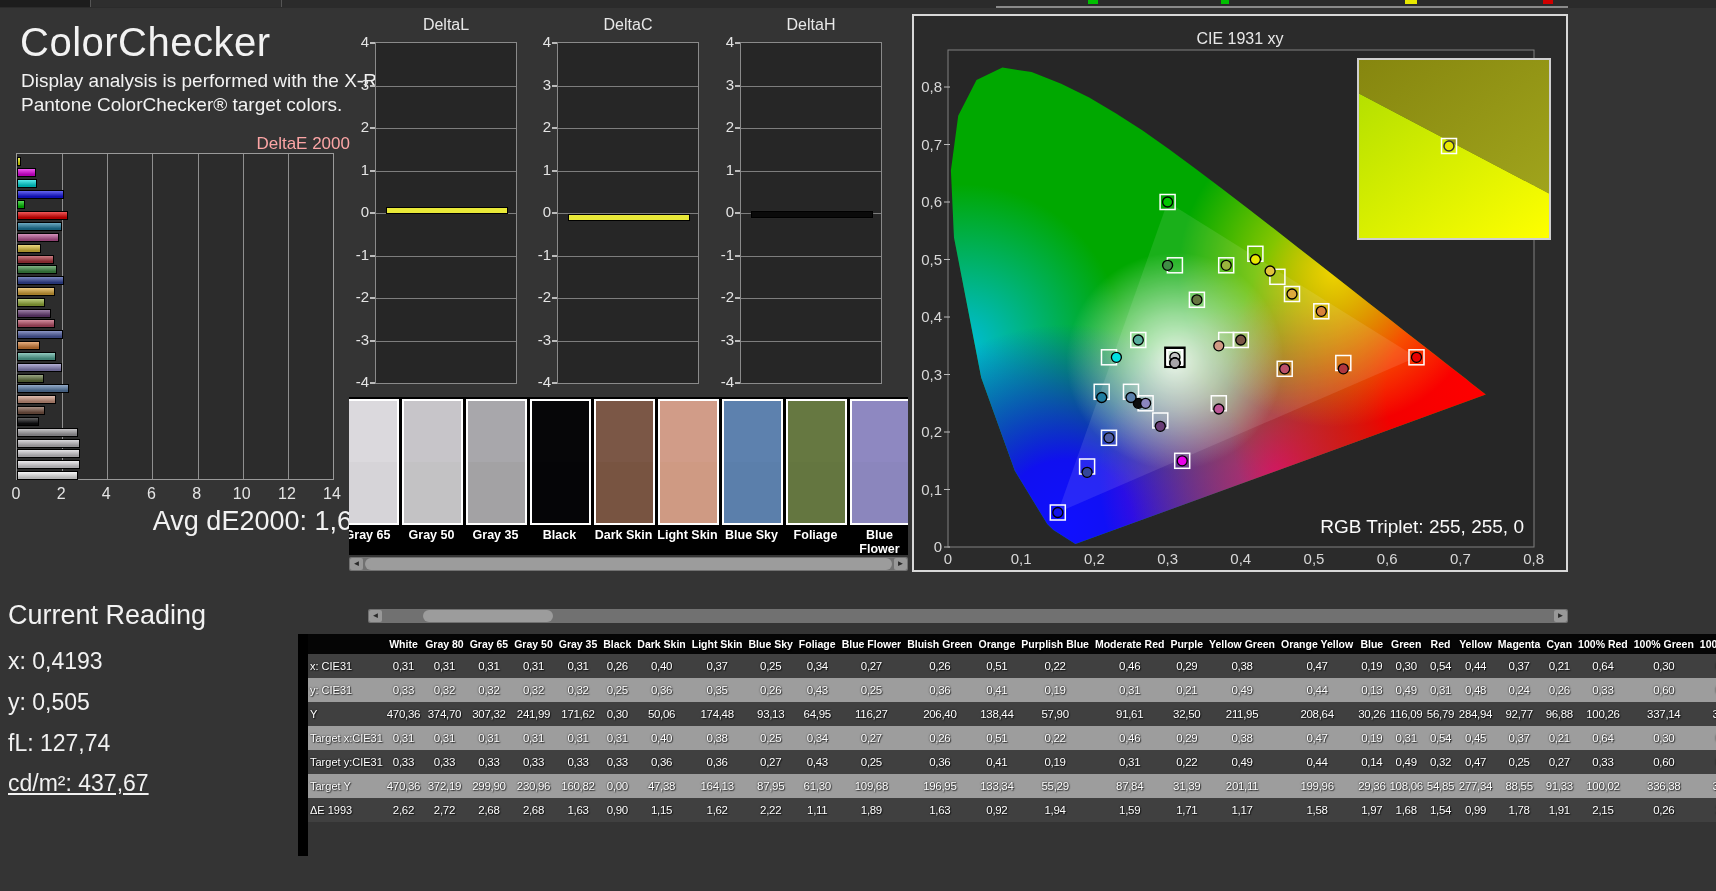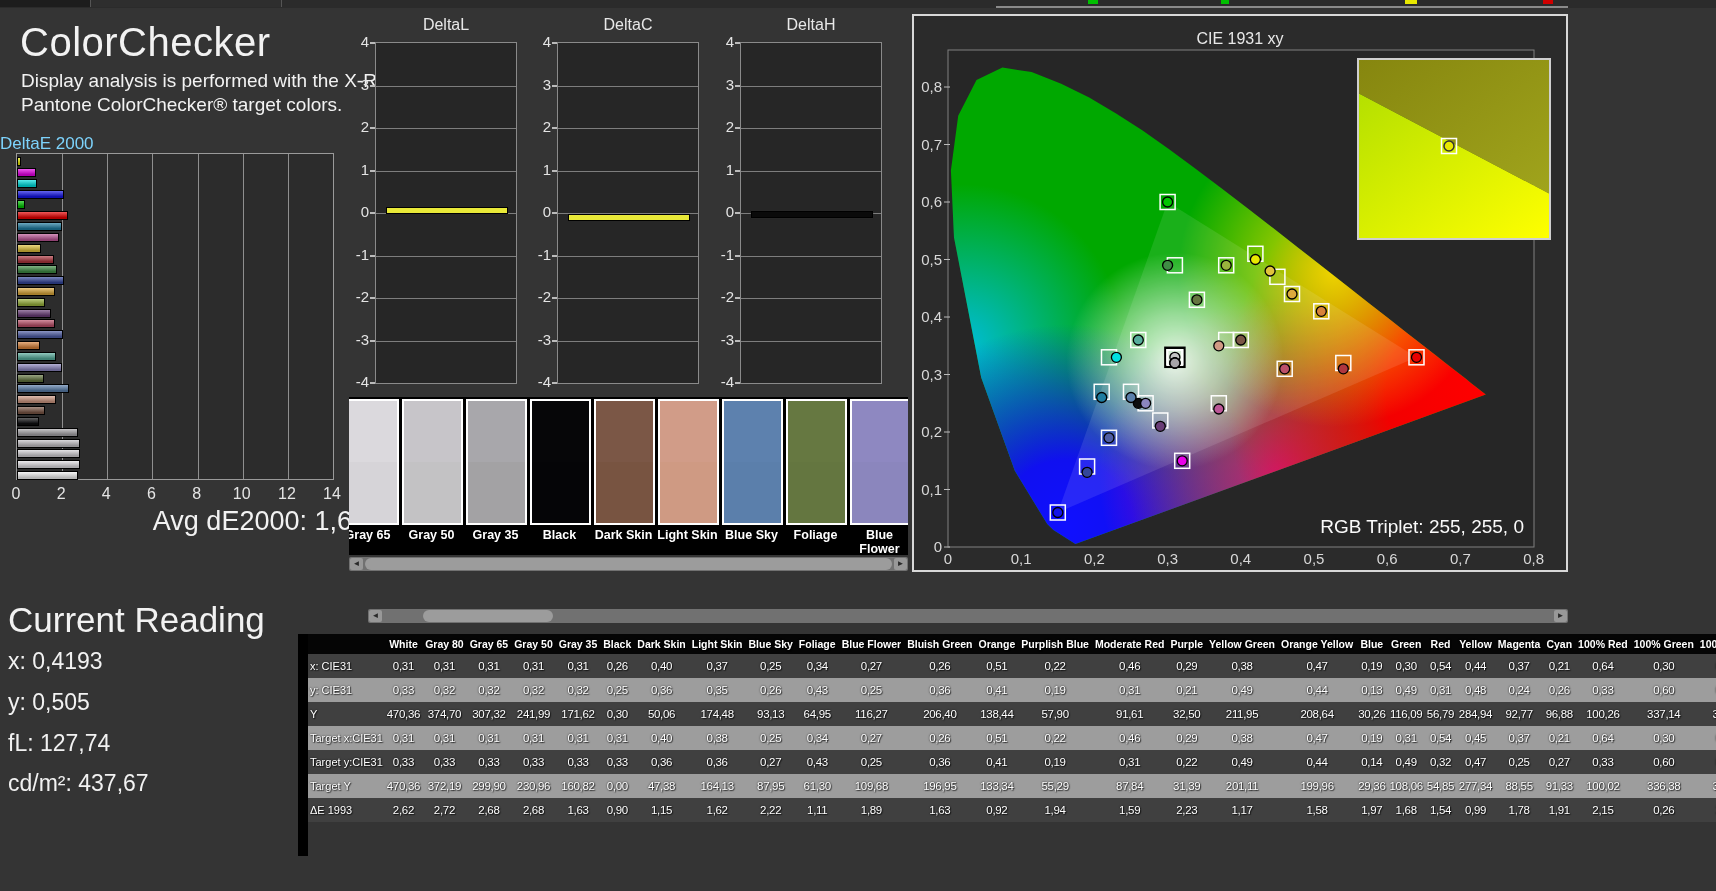--- a/index.html
+++ b/index.html
@@ -8,23 +8,23 @@
   .abs{position:absolute;}
   .txt{color:#f2f2f2;}
   
   .top-strip{left:0;top:0;width:1716px;height:8px;background:#2b2b2b;}
   .ts-seg{position:absolute;top:0;height:7px;background:#1d1d1d;}
   .ts-tick{position:absolute;top:0;height:4px;}
   .ts-line{position:absolute;top:6px;height:2px;background:#8a8a8a;}
   
   .title{left:20px;top:20px;font-size:40px;letter-spacing:.5px;}
   .sub{left:21px;font-size:19px;}
-  .chart-title{left:0;width:350px;text-align:left;font-size:17px;color:#7dd3fc;}
+  .chart-title{left:0;width:350px;text-align:right;font-size:17px;color:#fca5a5;}
   .stat{left:0;width:352px;text-align:right;font-size:27px;}
-  .cr-head{left:8px;font-size:35px;}
+  .cr-head{left:8px;font-size:27px;}
   .cr-line{left:8px;font-size:23px;}
   
   #deltae-wrap{left:16px;top:153px;width:316px;height:360px;}
   #deltae-plot{position:absolute;left:0;top:0;width:316px;height:325px;border:1px solid #9a9a9a;background:#2c2c2c;}
   .vgrid{position:absolute;top:0;width:1px;height:100%;background:#8f8f8f;}
   .hbar{position:absolute;left:0;border:1px solid #000;height:7px;}
   .xlab{position:absolute;top:332px;width:24px;text-align:center;font-size:16px;color:#e4e4e4;}
   
   .dchart{position:absolute;top:16px;width:142px;}
   .dtitle{position:absolute;left:0;top:0;width:142px;text-align:center;font-size:16px;color:#e8e8e8;}
@@ -125,21 +125,21 @@
       <div class="xlab" style="left: 258.9px;">12</div>
       <div class="xlab" style="left: 304px;">14</div>
     </div>
 
   <div class="abs txt stat" style="top:506px;">Avg dE2000: 1,6</div>
 
   <div class="abs txt cr-head" style="top:600px;">Current Reading</div>
   <div class="abs txt cr-line" style="top:648px;">x: 0,4193</div>
   <div class="abs txt cr-line" style="top:689px;">y: 0,505</div>
   <div class="abs txt cr-line" style="top:730px;">fL: 127,74</div>
-  <div class="abs txt cr-line" style="top:770px;">cd/m²: 437,67</div>
+  <div class="abs txt cr-line" style="top:770px;text-decoration:underline;">cd/m²: 437,67</div>
 
   <div id="delta-charts">
       <div class="dchart" style="left: 375px;">
         <div class="dtitle">DeltaL</div>
         <div class="dplot">
           <div class="hgrid" style="top: 42.5px;"></div>
           <div class="hgrid" style="top: 85px;"></div>
           <div class="hgrid" style="top: 127.5px;"></div>
           <div class="hgrid" style="top: 170px;"></div>
           <div class="hgrid" style="top: 212.5px;"></div>
@@ -652,21 +652,21 @@
             <td>0,90</td>
             <td>1,15</td>
             <td>1,62</td>
             <td>2,22</td>
             <td>1,11</td>
             <td>1,89</td>
             <td>1,63</td>
             <td>0,92</td>
             <td>1,94</td>
             <td>1,59</td>
-            <td>2,23</td>
+            <td>1,71</td>
             <td>1,17</td>
             <td>1,58</td>
             <td>1,97</td>
             <td>1,68</td>
             <td>1,54</td>
             <td>0,99</td>
             <td>1,78</td>
             <td>1,91</td>
             <td>2,15</td>
             <td>0,26</td>

